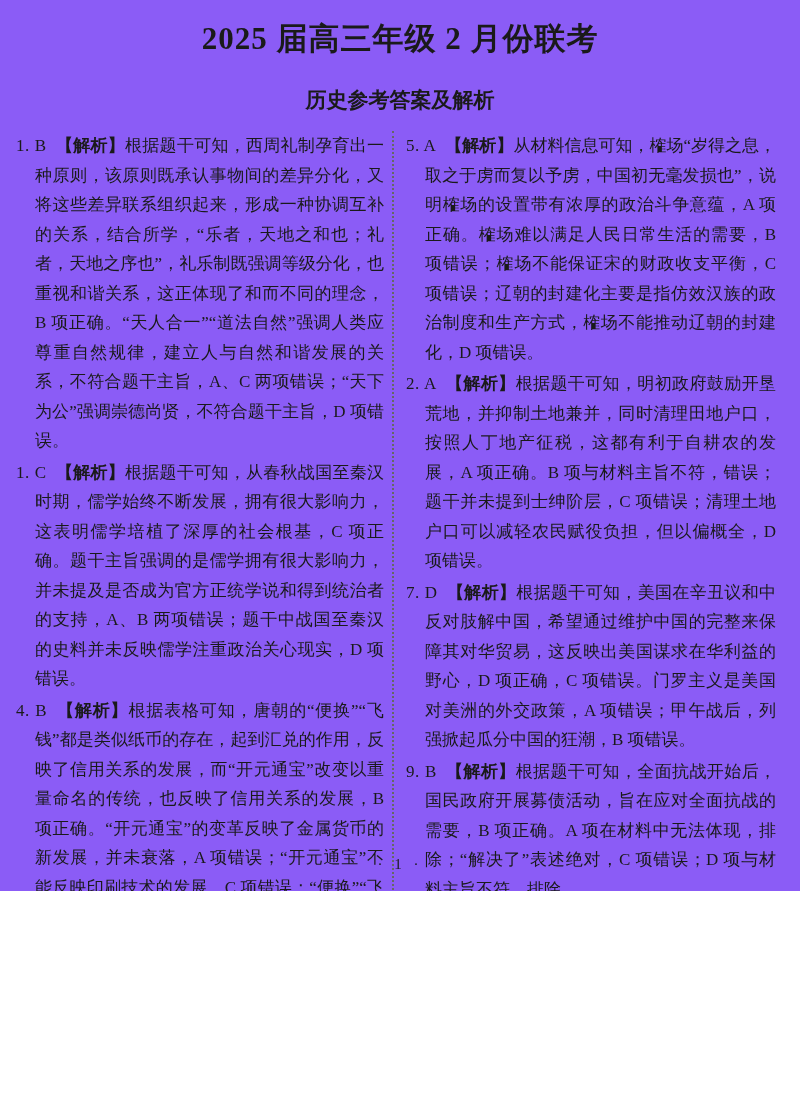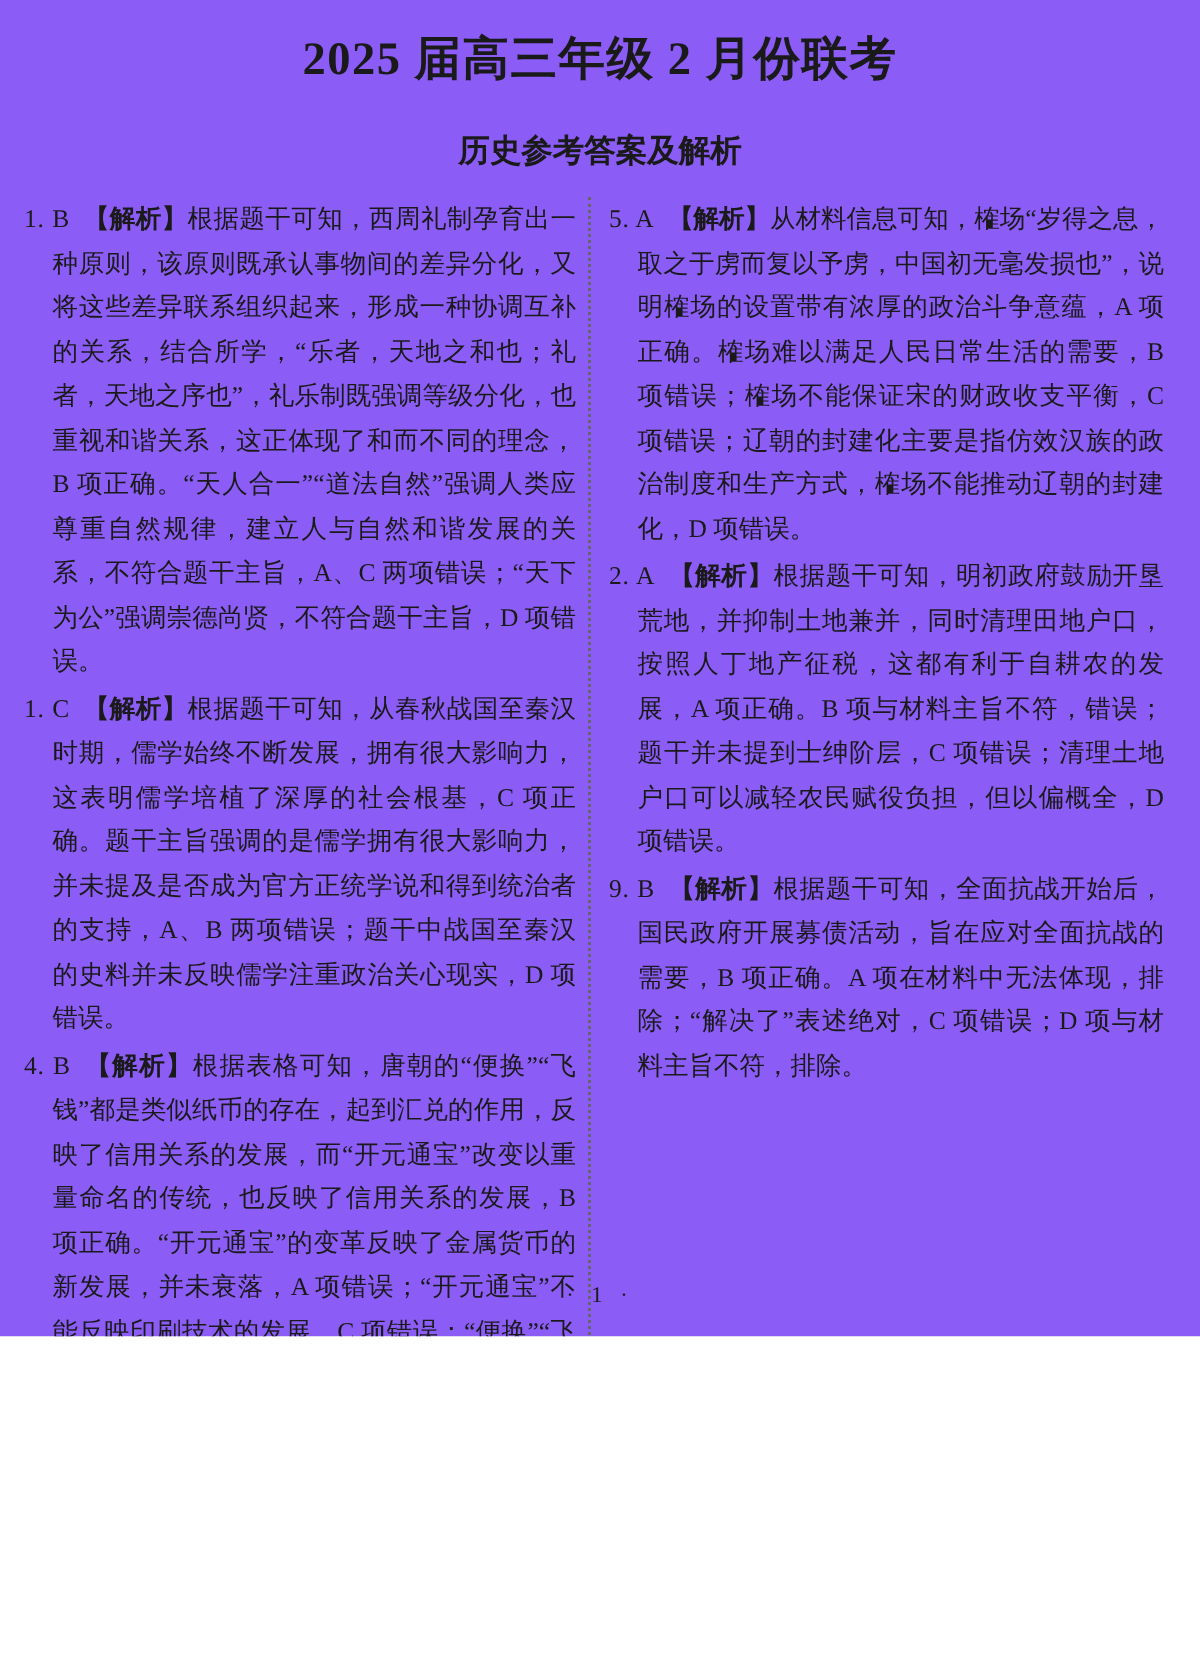--- a/index.html
+++ b/index.html
@@ -111,20 +111,23 @@
     <div class="col right">
 
       <p class="question">
         <span class="q-label">5. A</span><span class="q-marker">【解析】</span><span class="q-text">从材料信息可知，榷场“岁得之息，取之于虏而复以予虏，中国初无毫发损也”，说明榷场的设置带有浓厚的政治斗争意蕴，A 项正确。榷场难以满足人民日常生活的需要，B 项错误；榷场不能保证宋的财政收支平衡，C 项错误；辽朝的封建化主要是指仿效汉族的政治制度和生产方式，榷场不能推动辽朝的封建化，D 项错误。</span>
       </p>
 
       <p class="question">
         <span class="q-label">2. A</span><span class="q-marker">【解析】</span><span class="q-text">根据题干可知，明初政府鼓励开垦荒地，并抑制土地兼并，同时清理田地户口，按照人丁地产征税，这都有利于自耕农的发展，A 项正确。B 项与材料主旨不符，错误；题干并未提到士绅阶层，C 项错误；清理土地户口可以减轻农民赋役负担，但以偏概全，D 项错误。</span>
       </p>
 
+      <p class="question">
+        <span class="q-label">7. D</span><span class="q-marker">【解析】</span><span class="q-text">根据题干可知，美国在辛丑议和中反对肢解中国，希望通过维护中国的完整来保障其对华贸易，这反映出美国谋求在华利益的野心，D 项正确，C 项错误。门罗主义是美国对美洲的外交政策，A 项错误；甲午战后，列强掀起瓜分中国的狂潮，B 项错误。</span>
+      </p>
 
 
       <p class="question">
         <span class="q-label">9. B</span><span class="q-marker">【解析】</span><span class="q-text">根据题干可知，全面抗战开始后，国民政府开展募债活动，旨在应对全面抗战的需要，B 项正确。A 项在材料中无法体现，排除；“解决了”表述绝对，C 项错误；D 项与材料主旨不符，排除。</span>
       </p>
     </div>
 
   </div>
 
   <div class="page-number">· 1 ·</div>

